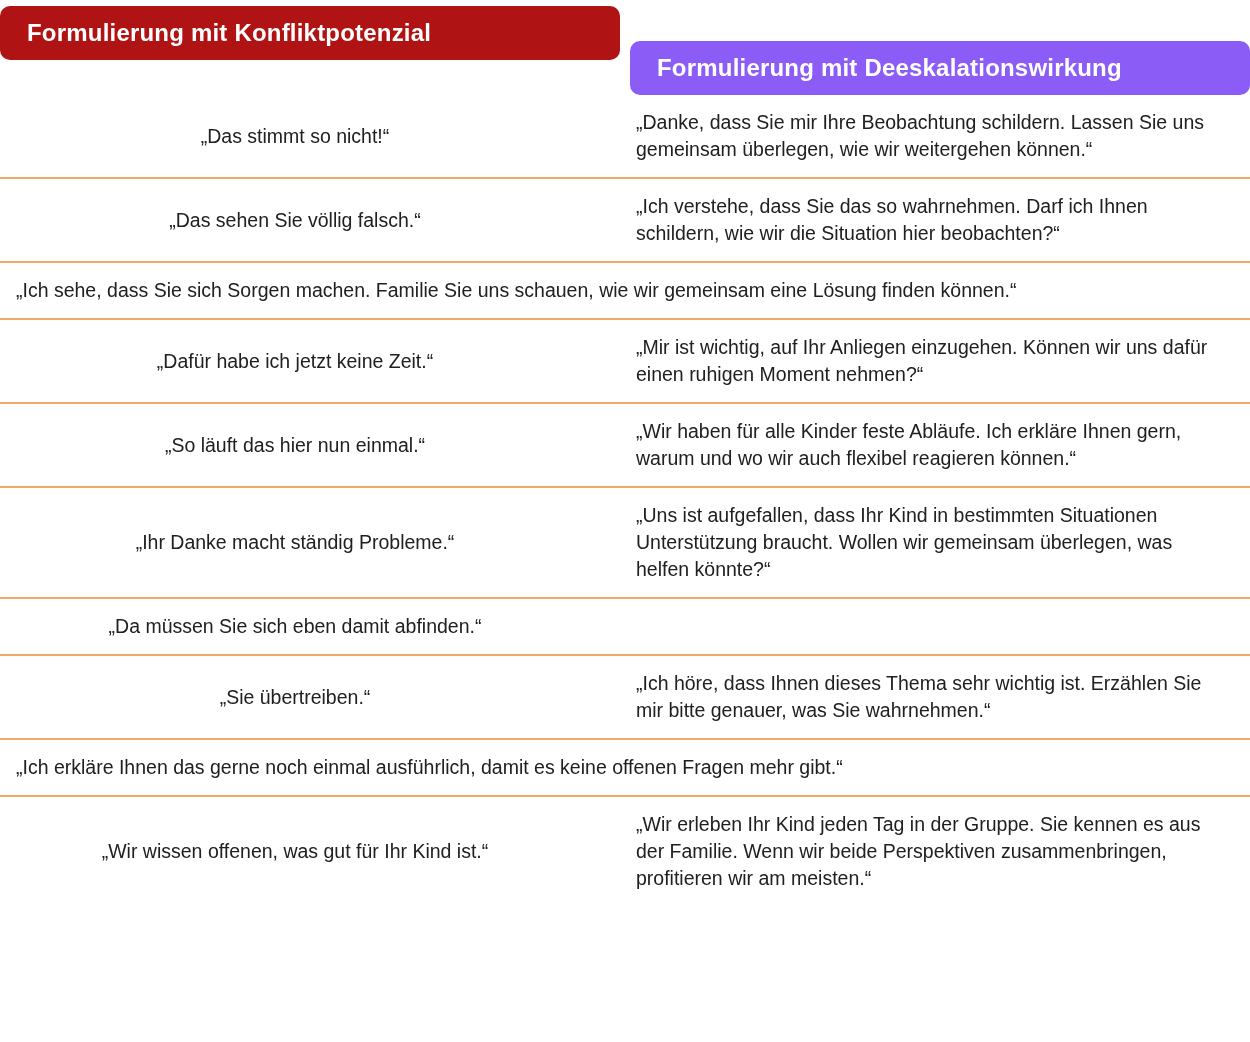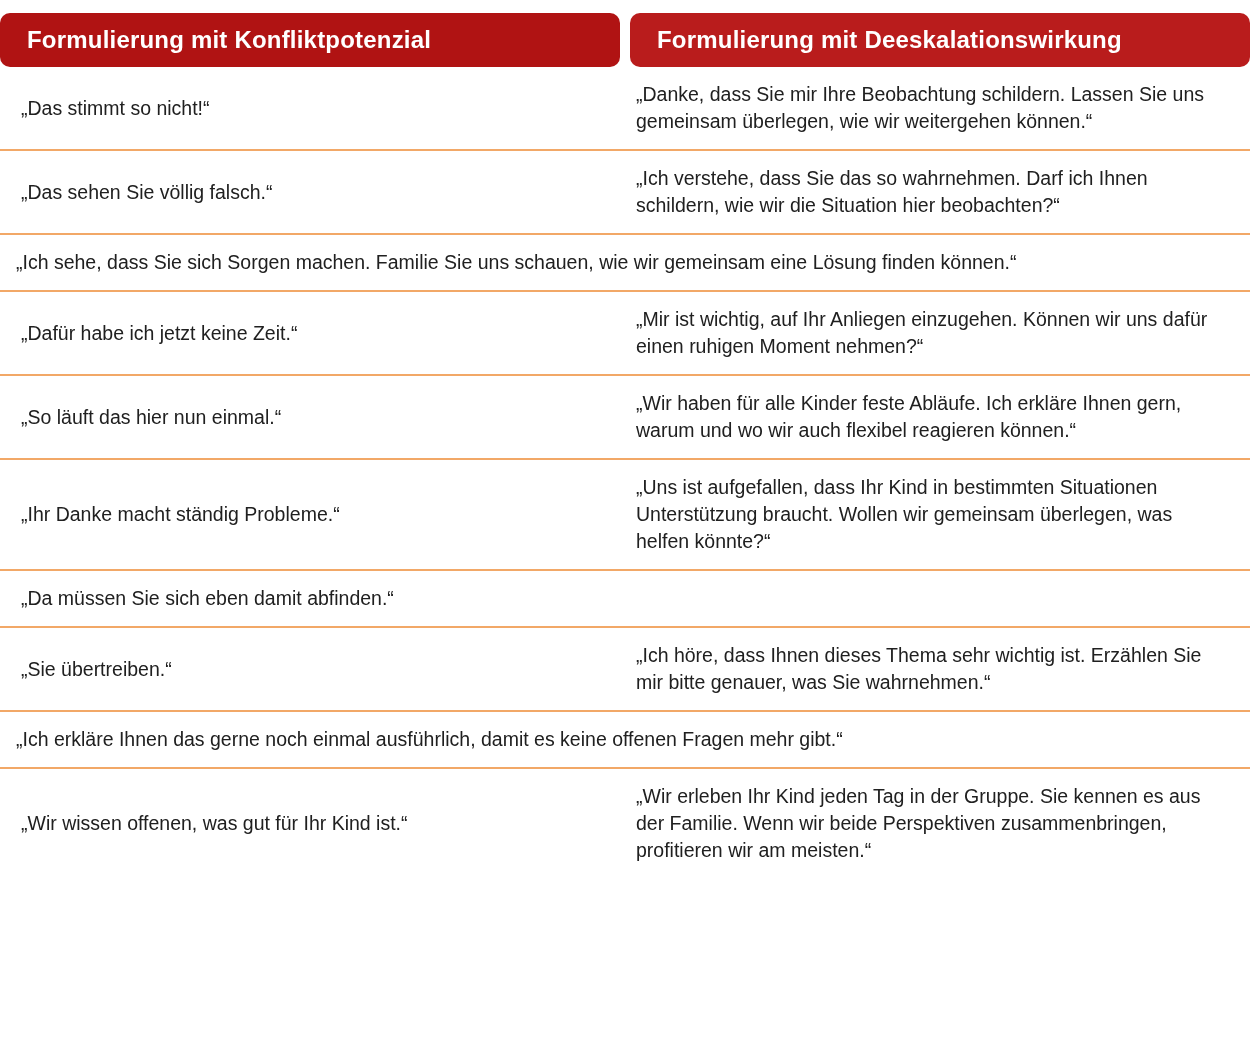--- a/index.html
+++ b/index.html
@@ -11,21 +11,21 @@
   .page {
     width: 1250px;
     height: 1042px;
     background: #ffffff;
     overflow: hidden;
     box-sizing: border-box;
   }
   .header-row {
     display: flex;
     gap: 10px;
-    padding-top: 13px;
+    padding-top: 6px;
     text-align: center;
   }
   .pill {
     height: 54px;
     display: flex;
     align-items: center;
     border-radius: 10px;
     color: #ffffff;
     font-weight: bold;
     font-size: 24px;
@@ -45,37 +45,37 @@
   }
   .row:last-child { border-bottom: none; }
   .cell {
     box-sizing: border-box;
     color: #202020;
     font-size: 19.5px;
     line-height: 27px;
   }
   .cell.conflict {
     width: 620px;
-    padding-left: 21px;
     padding-right: 30px;
+    text-align: center;
   }
   .cell.deescalation {
     flex: 1;
     padding-left: 16px;
     padding-right: 26px;
   }
   .cell p { margin: 0; }
 </style>
 </head>
 <body>
 
 <div class="page">
   <div class="header-row">
     <div class="pill red" style="background: rgb(176, 19, 19);">Formulierung mit Konfliktpotenzial</div>
-    <div class="pill green" style="background: #b91c1c;">Formulierung mit Deeskalationswirkung</div>
+    <div class="pill green" style="background: #8b5cf6; margin-top: 35px;">Formulierung mit Deeskalationswirkung</div>
   </div>
   <div class="rows" id="rows">
       <div class="row">
         <div class="cell conflict">
           <p>„Das stimmt so nicht!“</p>
         </div>
         <div class="cell deescalation">
           <p>„Danke, dass Sie mir Ihre Beobachtung schildern. Lassen Sie uns gemeinsam überlegen, wie wir weitergehen können.“</p>
         </div>
       </div>

